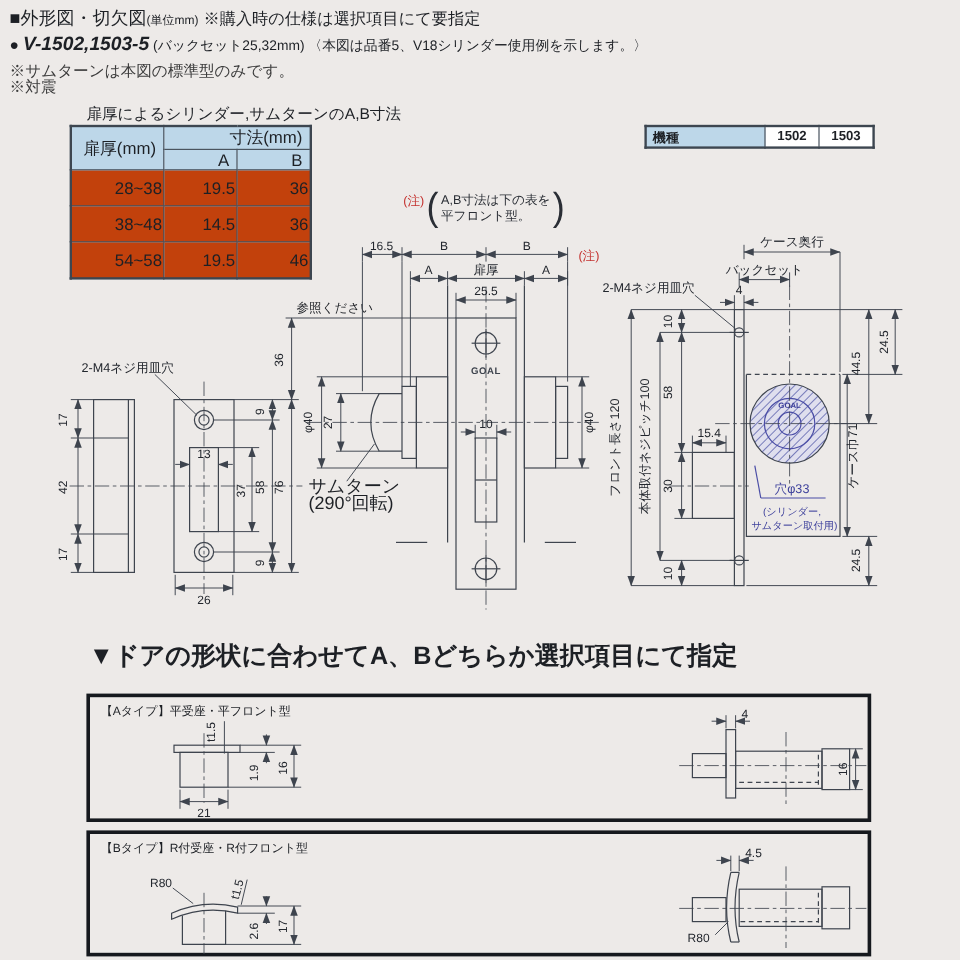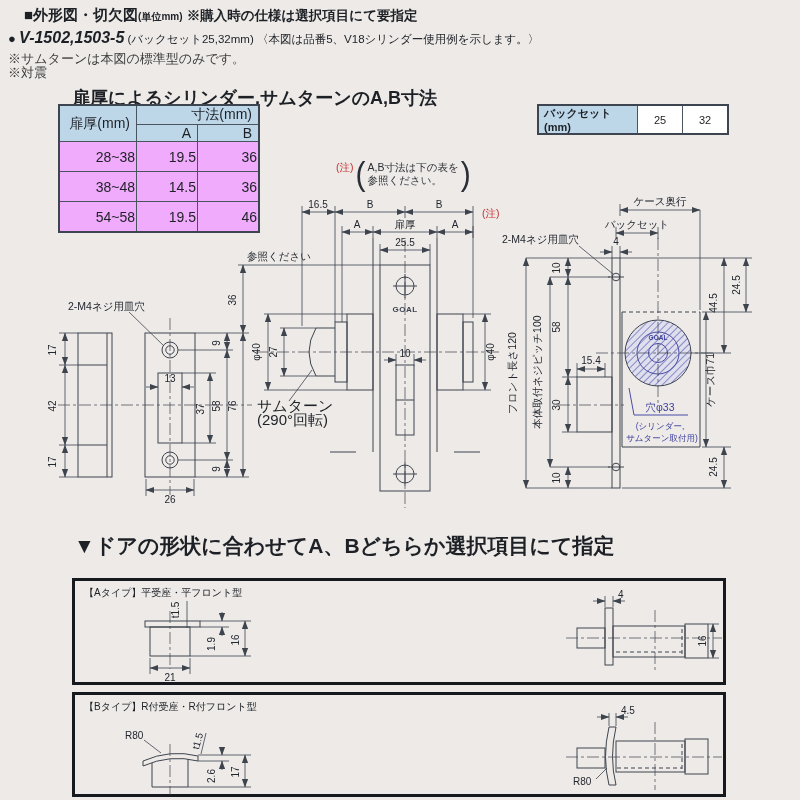--- a/index.html
+++ b/index.html
@@ -1,31 +1,31 @@
 <!DOCTYPE html>
 <html><head>
 <meta charset="utf-8">
 <style>
   html,body{margin:0;padding:0}
   body{width:800px;height:800px;background:#edeae8;font-family:"Liberation Sans",sans-serif;
        position:relative;overflow:hidden;color:#1d2025}
   .abs{position:absolute}
-  .hdr1{left:24px;top:6px;font-size:15px;font-weight:bold;white-space:nowrap}
+  .hdr1{left:8px;top:6px;font-size:15px;font-weight:normal;white-space:nowrap}
   .hdr1 .unit{font-size:10px}
   .hdr1 .hn{font-size:13.5px}
   .hdr2{left:8px;top:29px;font-size:11.5px;white-space:nowrap}
   .hdr2 .blt{font-size:13px;font-weight:bold}
   .hdr2 .pc{font-size:16px;font-weight:bold;font-style:italic}
   .smallnote{font-size:13px;color:#3c3c3c;white-space:nowrap}
-  .t1title{left:72px;top:86px;font-size:18px;font-weight:700;white-space:nowrap}
+  .t1title{left:72px;top:86px;font-size:13px;font-weight:400;white-space:nowrap}
   table{border-collapse:collapse;position:absolute;background:#fff}
   .t1{left:58px;top:104px;font-size:14px;text-align:right;border:2px solid #3d4650}
   .t1 th,.t1 td{border:1px solid #4a545f}
   .t1 th{background:#bdd7e9;font-weight:normal;padding:0 6px;height:15px}
-  .t1 td{height:27px;background:#f0abfc}
+  .t1 td{height:27px;background:#c2410c}
   .t1 .c1{width:64px}.t1 .c2{width:48px}.t1 .c3{width:48px}
   .t2{left:537px;top:104px;font-size:11px;border:2px solid #3d4650}
   .t2 th{background:#bdd7e9;text-align:left;font-weight:bold;padding:0 5px;width:88px;height:16px;border:1px solid #4a545f}
   .t2 td{width:42px;text-align:center;background:#fff;border:1px solid #4a545f}
   .t2 .mdl{font-weight:bold}
   .cnote{left:336px;top:157px;display:flex;align-items:center;font-size:10.5px;white-space:nowrap}
   .cnote .rm{color:#c4312e;margin-right:2px;align-self:flex-start;padding-top:4px}
   .cnote .pr{font-size:30px;font-weight:300;transform:scaleY(1.08);color:#2a2e35}
   .cnote .tx{line-height:13px;color:#2a2e35;padding:0 2px}
   .rnote{left:482px;top:207px;font-size:10.5px;color:#c4312e}
@@ -92,34 +92,34 @@
     <tr>
       <td>54~58</td>
       <td>19.5</td>
       <td>46</td>
     </tr>
   </tbody>
     </table>
 
   <table class="t2">
     <tbody>
-    <tr>
-      <th>バックセット(mm)</th>
-      <td>25</td>
-      <td>32</td>
+        <tr>
+      <th>機種</th>
+      <td class="mdl">1502</td>
+      <td class="mdl">1503</td>
     </tr>
   </tbody>
     </table>
 
   <div class="abs cnote">
     <span class="rm">(注)</span>
     <span class="pr">(</span>
     <span class="tx">
       <span>A,B寸法は下の表を</span><br>
-      <span>参照ください。</span>
+      <span>平フロント型。</span>
     </span>
     <span class="pr">)</span>
   </div>
   <div class="abs rnote">(注)</div>
   <div class="abs ftop">参照ください</div>
   <div class="abs thumb">
     <span>サムターン</span><br>
     <span>(290°回転)</span>
   </div>
 

